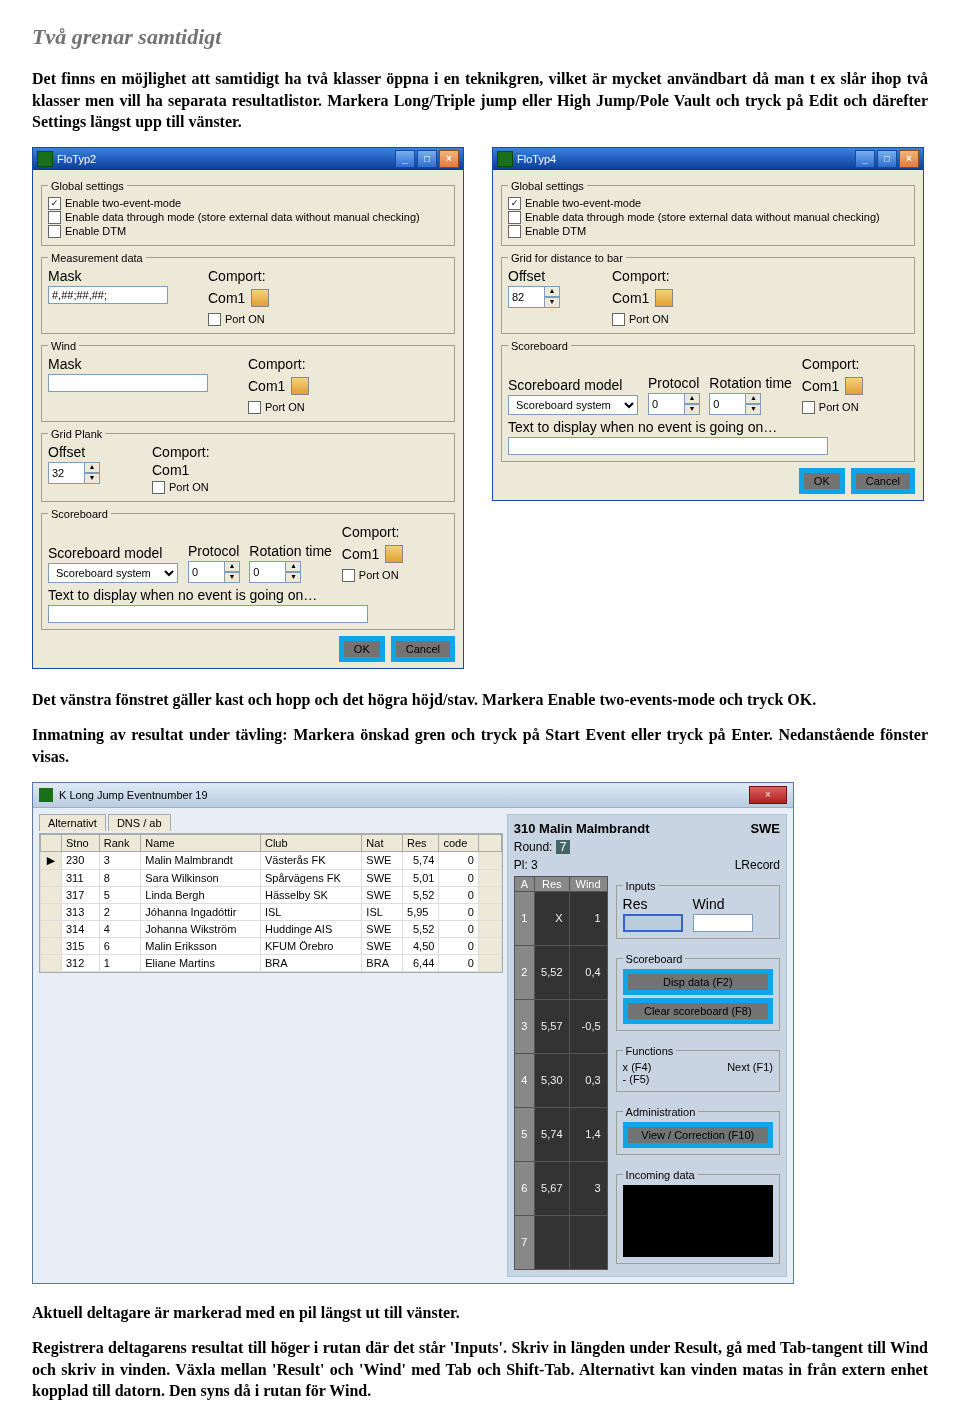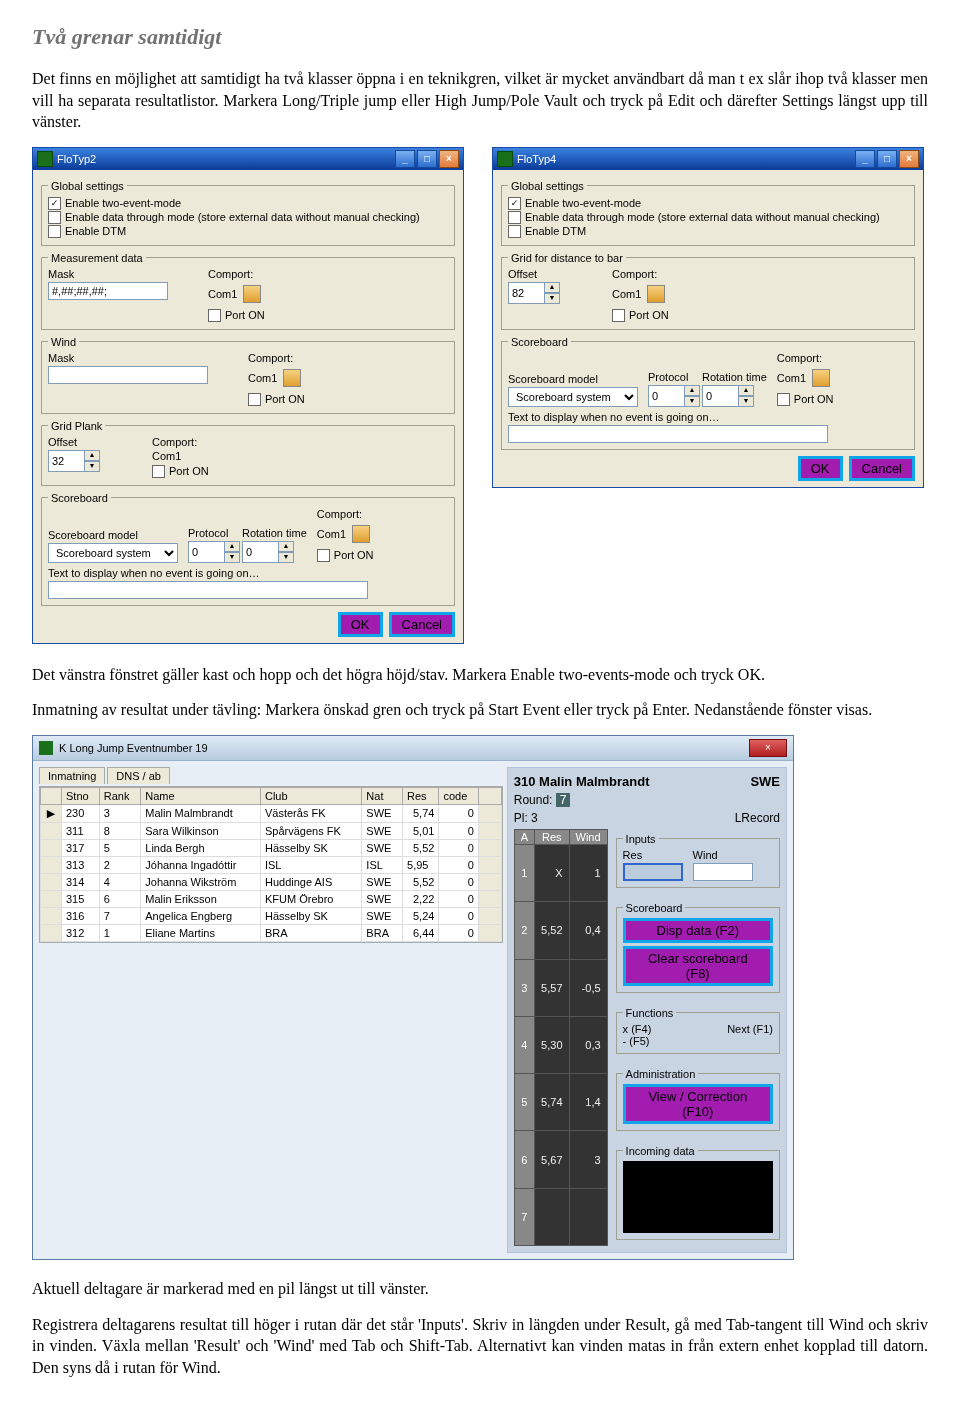--- a/index.html
+++ b/index.html
@@ -11,21 +11,21 @@
     padding: 24px 32px;
     width: 960px;
     box-sizing: border-box;
   }
   .heading {
     font-style: italic;
     font-size: 22px;
     margin: 0 0 18px 0;
     color: #737373;
   }
-  p { margin: 0 0 14px 0; line-height: 1.35; text-align: justify; }
+  p { margin: 0 0 14px 0; line-height: 1.35; text-align: justify; font-weight: bold; }
   .screens-row { display: flex; gap: 28px; margin-bottom: 20px; }
 
   
   .win {
     border: 1px solid #1a4aa8;
     background: #ece9d8;
     font-family: Tahoma, Verdana, sans-serif;
     font-size: 11px;
   }
   .titlebar {
@@ -52,33 +52,33 @@
   .client { padding: 6px 8px; }
   fieldset {
     border: 1px solid #a0a090;
     margin: 4px 0 6px 0;
     padding: 4px 6px 6px 6px;
   }
   legend { font-size: 11px; color: #000; padding: 0 3px; }
   .chk { display:flex; align-items:center; gap:4px; margin: 1px 0; }
   .chk .box { width:11px;height:11px;border:1px solid #666;background:#fff;display:flex;align-items:center;justify-content:center;font-size:9px;color:#000;}
   .row { display:flex; align-items:center; gap:6px; margin:3px 0; }
-  .lb { font-size:11px; }
+  .lb { font-size:14px; }
   input[type="text"].fld, .fld {
     font-family:inherit;font-size:11px;
     border:1px solid #7f9db9;background:#fff;height:18px;padding:0 3px;
     box-sizing:border-box;
   }
   .spin { width:44px; display:flex; }
   .spin input { width:30px;height:18px;border:1px solid #7f9db9;border-right:none;background:#fff;font-size:11px;text-align:left;padding-left:3px; }
   .spin .spbtns { display:flex;flex-direction:column; }
   .spin .spbtns div { width:14px;height:9px;border:1px solid #7f9db9;background:#ece9d8;font-size:7px;line-height:7px;text-align:center; }
   select.fld { height:20px; }
   .btn {
-    border:3px solid #0ea5e9;background:#a21caf;padding:2px 10px;font-size:13px;
+    border:5px solid #0ea5e9;background:#737373;padding:2px 10px;font-size:11px;
   }
   .grp-right { display:flex;justify-content:flex-end;gap:6px;margin:6px 0 0 0; }
   .icon-wiz { width:16px;height:16px;border:1px solid #888;background:linear-gradient(#f6d080,#e0a030); }
   .col { display:flex;flex-direction:column;gap:2px; }
 
   
   .vwin {
     border:1px solid #5a7aa4;background:#e7eef5;
     font-family:"Segoe UI",Tahoma,sans-serif;font-size:11px;
   }
@@ -375,21 +375,21 @@
   <div class="vtitle">
     <div style="display:flex;align-items:center;gap:6px;">
       <div style="width:14px;height:14px;background:#1a6f1a;"></div>
       <span>K Long Jump Eventnumber 19</span>
     </div>
     <div class="vclose">×</div>
   </div>
   <div class="vclient">
     <div class="leftpane">
       <div class="tabs">
-        <div class="tab">Inmatning</div>
+        <div class="tab">Alternativt</div>
         <div class="tab">DNS / ab</div>
       </div>
       <div class="gridwrap">
       <table class="grid">
         <thead>
           <tr>
             <th class="arrowcell"></th>
             <th>Stno</th>
             <th>Rank</th>
             <th>Name</th>
@@ -456,32 +456,21 @@
                 <td style="text-align:right;">0</td>
                 <td class="arrowcell"></td>
               </tr>
               <tr>
                 <td class="arrowcell"></td>
                 <td>315</td>
                 <td>6</td>
                 <td>Malin Eriksson</td>
                 <td>KFUM Örebro</td>
                 <td>SWE</td>
-                <td style="text-align:right;">2,22</td>
-                <td style="text-align:right;">0</td>
-                <td class="arrowcell"></td>
-              </tr>
-              <tr>
-                <td class="arrowcell"></td>
-                <td>316</td>
-                <td>7</td>
-                <td>Angelica Engberg</td>
-                <td>Hässelby SK</td>
-                <td>SWE</td>
-                <td style="text-align:right;">5,24</td>
+                <td style="text-align:right;">4,50</td>
                 <td style="text-align:right;">0</td>
                 <td class="arrowcell"></td>
               </tr>
               <tr>
                 <td class="arrowcell"></td>
                 <td>312</td>
                 <td>1</td>
                 <td>Eliane Martins</td>
                 <td>BRA</td>
                 <td>BRA</td>

